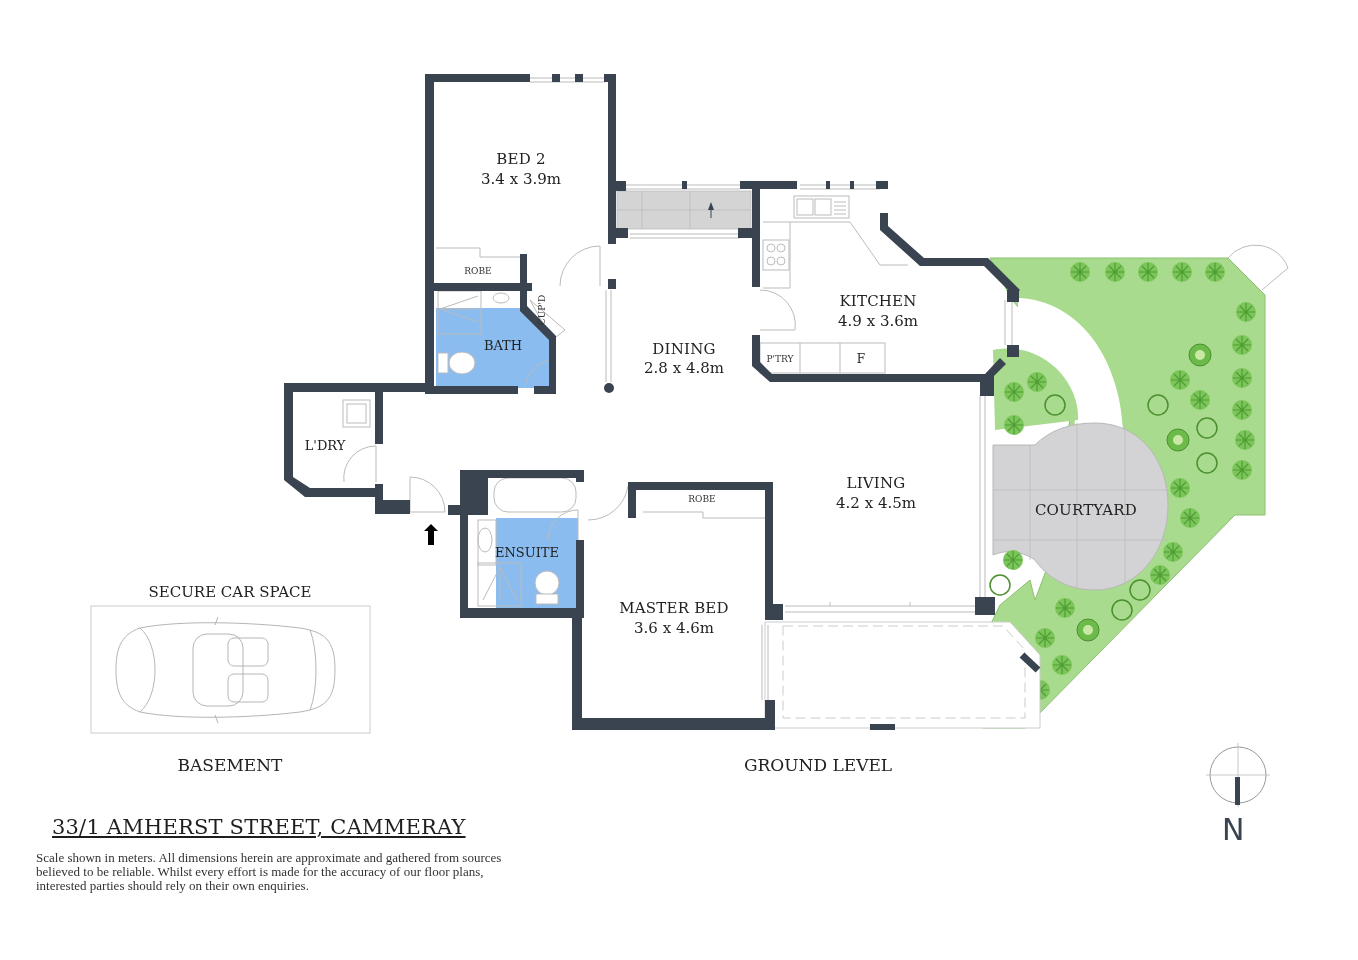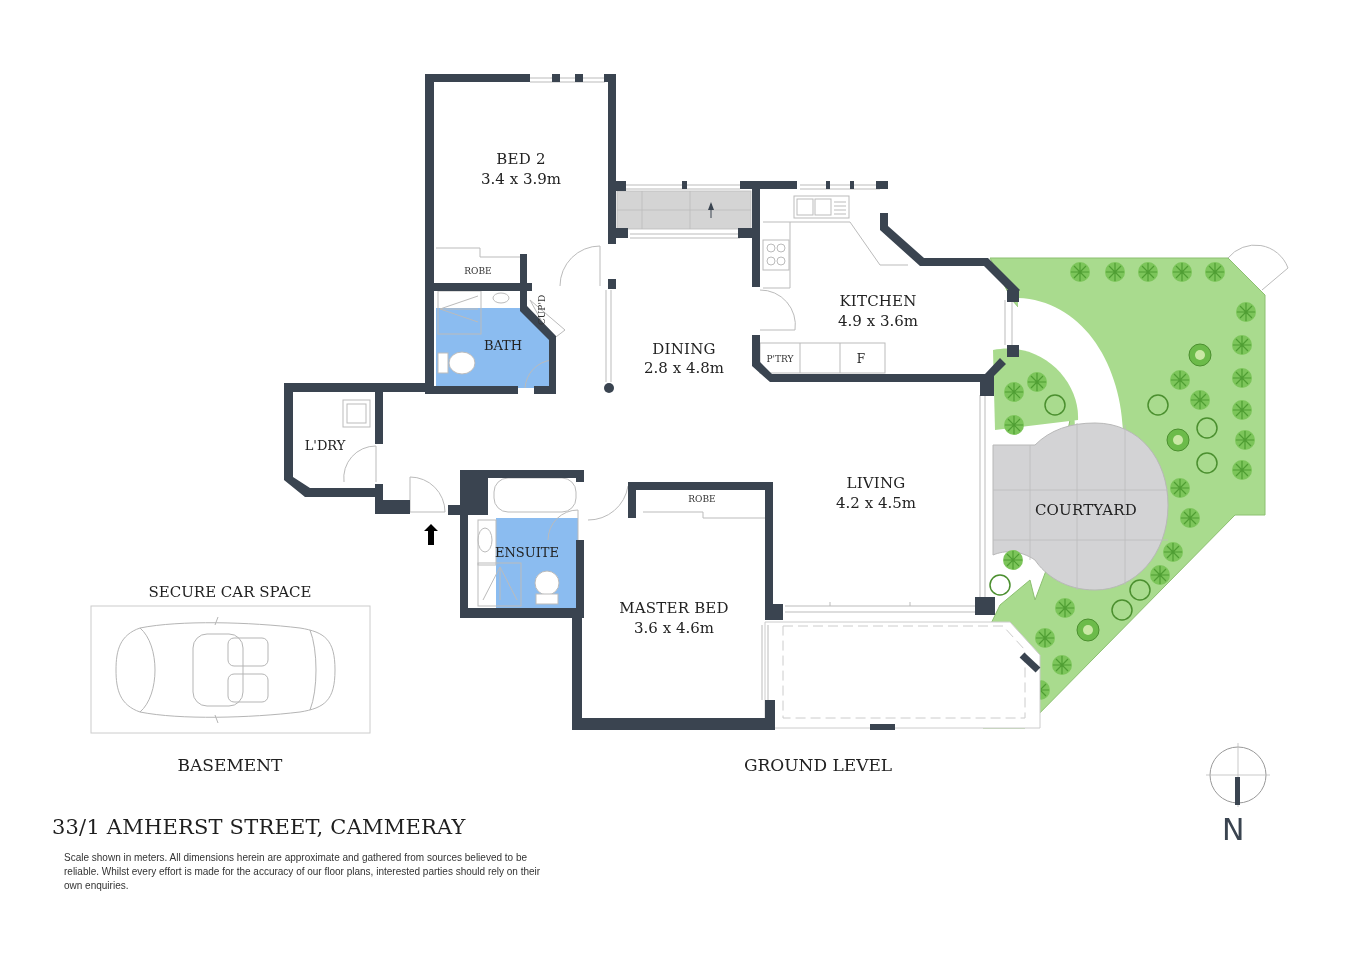--- a/index.html
+++ b/index.html
@@ -3,22 +3,22 @@
 <meta charset="utf-8">
 <style>
   html, body { margin:0; padding:0; background:#ffffff; }
   body { width:1358px; height:960px; position:relative; overflow:hidden; font-family:"DejaVu Serif", serif; }
   #plan { position:absolute; left:0; top:0; }
   .lbl { font-family:"DejaVu Serif", serif; fill:#222; }
   .room-name { font-size:15px; letter-spacing:0.2px; }
   .room-dim { font-size:15px; }
   .small { font-size:9px; fill:#333; }
   .level { font-size:17px; }
-  .title { position:absolute; left:52px; top:815px; font-size:21px; color:#1e1e1e; letter-spacing:0.2px; }
-  .disclaimer { position:absolute; left:64px; top:851px; width:480px; font-size:10px; line-height:14px; color:#333; font-family:Liberation Sans, sans-serif; }
+  .title { position:absolute; left:52px; top:815px; font-size:21px; color:#1e1e1e; letter-spacing:0.2px;text-decoration:underline; }
+  .disclaimer { position:absolute; left:36px; top:851px; width:480px; font-size:13px; line-height:14px; color:#333; font-family:Liberation Serif, serif; }
   .north { position:absolute; left:1222px; top:812px; font-size:30px; font-family:"DejaVu Sans", sans-serif; color:#3a4450; }
 </style>
 </head>
 <body>
 
 <svg id="plan" width="1358" height="960" viewBox="0 0 1358 960" xmlns="http://www.w3.org/2000/svg">
   <defs>
     <g id="shrub">
       <circle r="10" fill="#7cc55a"></circle>
       <path d="M-9 0 L9 0 M0 -9 L0 9 M-6 -6 L6 6 M-6 6 L6 -6" stroke="#4f9e33" stroke-width="1.2"></path>

